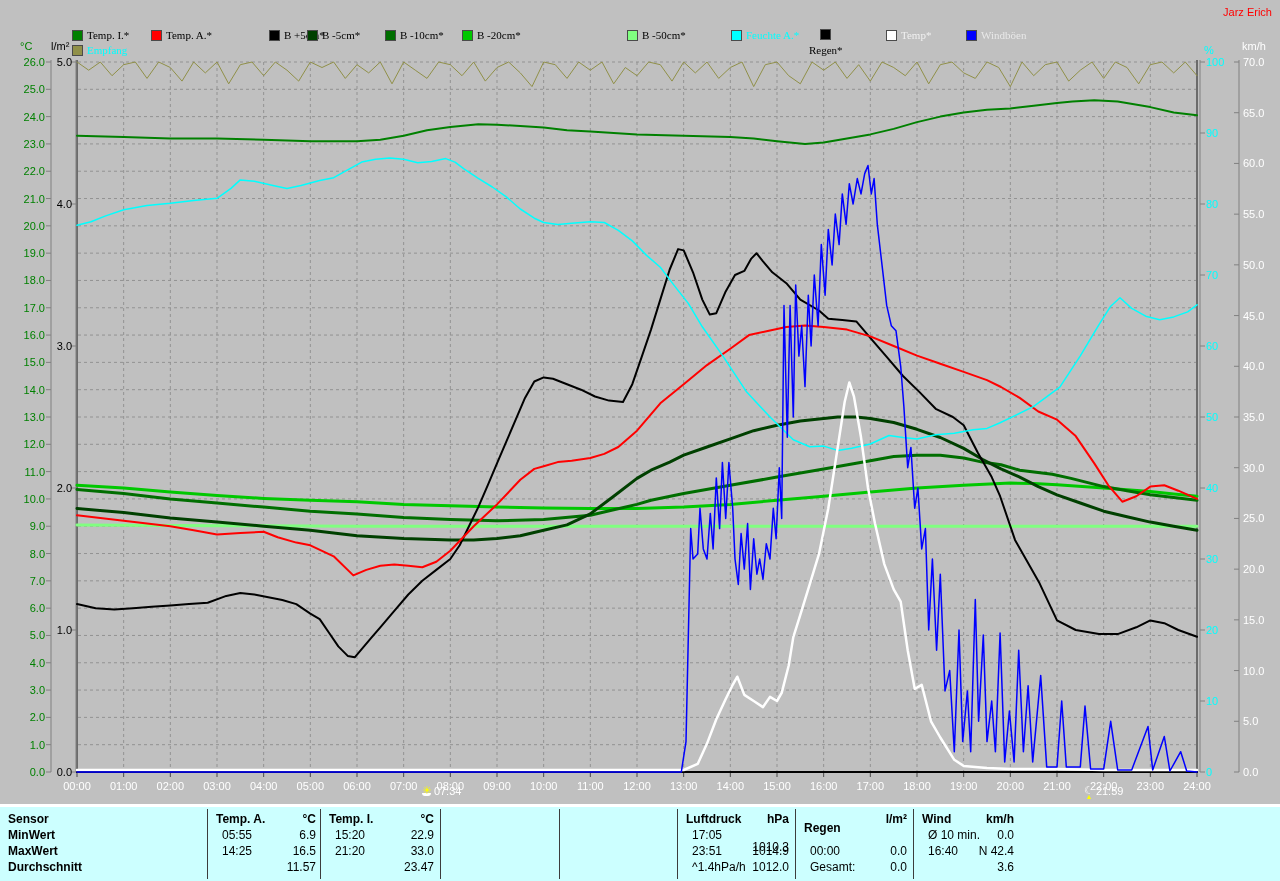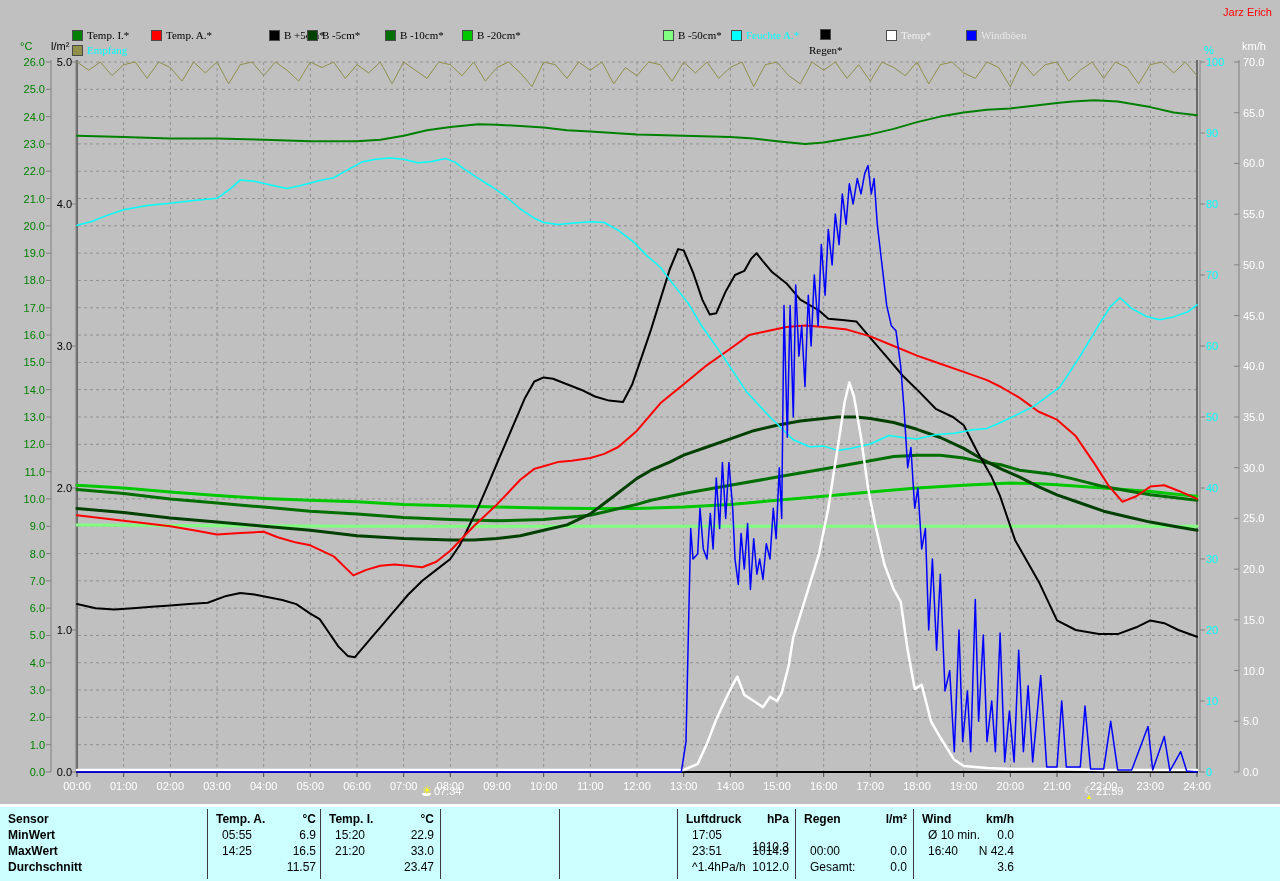--- a/index.html
+++ b/index.html
@@ -51,21 +51,21 @@
         <div style="color: rgb(0, 0, 0);">B -5cm*</div>
       </div>
       <div class="abs legend-item" style="left: 385px; top: 29px;">
         <div class="legend-swatch" style="background: rgb(0, 110, 0);"></div>
         <div style="color: rgb(0, 0, 0);">B -10cm*</div>
       </div>
       <div class="abs legend-item" style="left: 462px; top: 29px;">
         <div class="legend-swatch" style="background: rgb(0, 200, 0);"></div>
         <div style="color: rgb(0, 0, 0);">B -20cm*</div>
       </div>
-      <div class="abs legend-item" style="left: 663px; top: 29px;">
+      <div class="abs legend-item" style="left: 627px; top: 29px;">
         <div class="legend-swatch" style="background: rgb(128, 255, 128);"></div>
         <div style="color: rgb(0, 0, 0);">B -50cm*</div>
       </div>
       <div class="abs legend-item" style="left: 731px; top: 29px;">
         <div class="legend-swatch" style="background: rgb(0, 255, 255);"></div>
         <div style="color: rgb(0, 255, 255);">Feuchte A.*</div>
       </div>
       <div class="abs legend-item" style="left: 809px; top: 29px; flex-direction: column;">
         <div class="legend-swatch" style="background: rgb(0, 0, 0);"></div>
         <div style="color: rgb(0, 0, 0);">Regen*</div>
@@ -367,21 +367,21 @@
       <div class="tcell" style="left: 325px; top: 37px; width: 109px; text-align: right;">33.0</div>
       <div class="tcell" style="left: 325px; top: 53px; width: 109px; text-align: right;">23.47</div>
       <div class="tcell bold" style="left: 686px; top: 5px;">Luftdruck</div>
       <div class="tcell bold" style="left: 682px; top: 5px; width: 107px; text-align: right;">hPa</div>
       <div class="tcell" style="left: 692px; top: 21px;">17:05</div>
       <div class="tcell" style="left: 682px; top: 21px; width: 107px; text-align: right; margin-top: 12px;">1010.3</div>
       <div class="tcell" style="left: 692px; top: 37px;">23:51</div>
       <div class="tcell" style="left: 682px; top: 37px; width: 107px; text-align: right;">1014.9</div>
       <div class="tcell" style="left: 692px; top: 53px;">^1.4hPa/h</div>
       <div class="tcell" style="left: 682px; top: 53px; width: 107px; text-align: right;">1012.0</div>
-      <div class="tcell bold" style="left: 804px; top: 5px;">Regen</div>
+      <div class="tcell bold" style="left: 804px; top: 14px;">Regen</div>
       <div class="tcell bold" style="left: 800px; top: 5px; width: 107px; text-align: right;">l/m²</div>
       <div class="tcell" style="left: 810px; top: 37px;">00:00</div>
       <div class="tcell" style="left: 800px; top: 37px; width: 107px; text-align: right;">0.0</div>
       <div class="tcell" style="left: 810px; top: 53px;">Gesamt:</div>
       <div class="tcell" style="left: 800px; top: 53px; width: 107px; text-align: right;">0.0</div>
       <div class="tcell bold" style="left: 922px; top: 5px;">Wind</div>
       <div class="tcell bold" style="left: 918px; top: 5px; width: 96px; text-align: right;">km/h</div>
       <div class="tcell" style="left: 928px; top: 21px;">Ø 10 min.</div>
       <div class="tcell" style="left: 918px; top: 21px; width: 96px; text-align: right;">0.0</div>
       <div class="tcell" style="left: 928px; top: 37px;">16:40</div>

